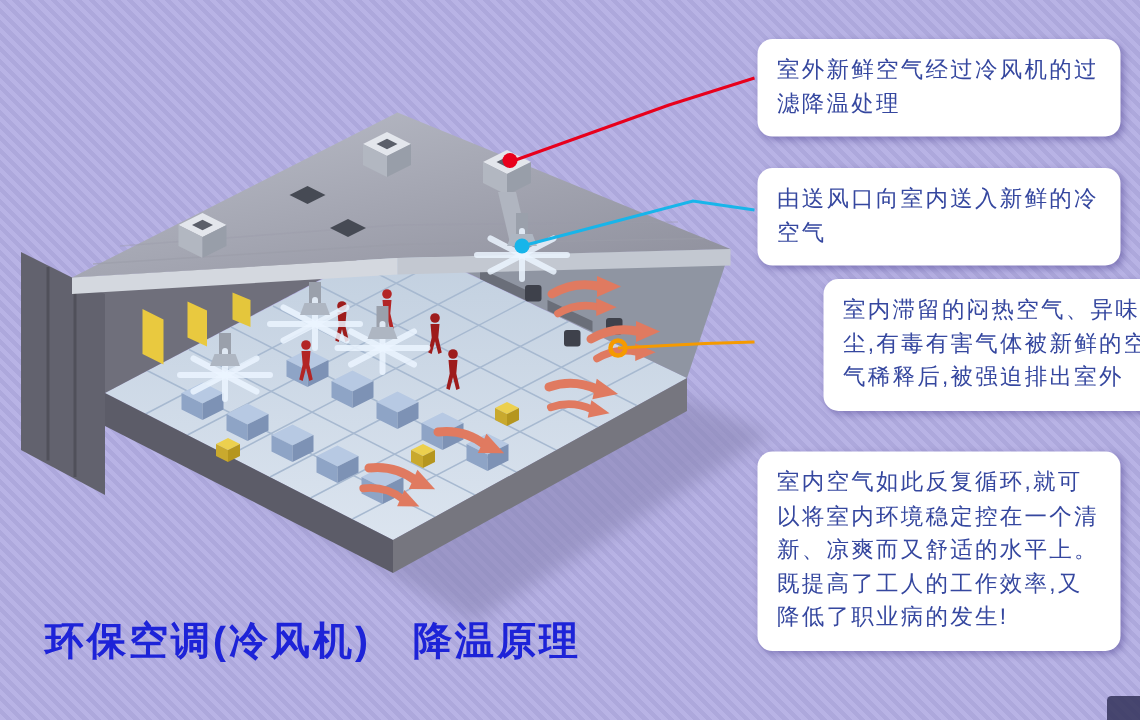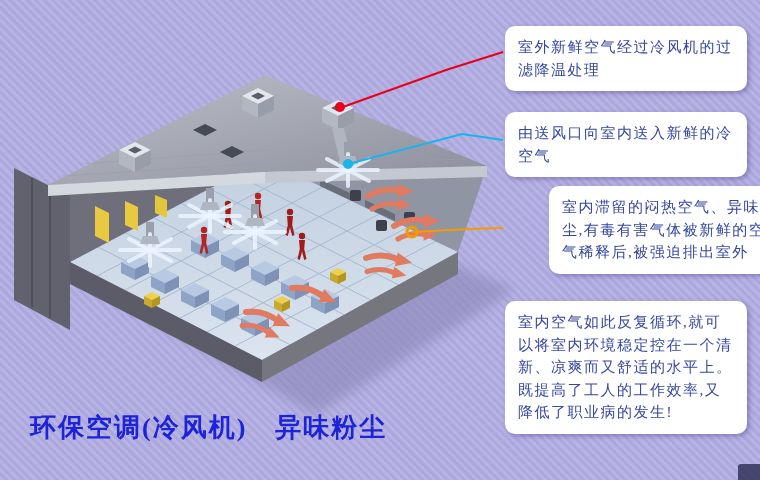--- a/index.html
+++ b/index.html
@@ -1,20 +1,19 @@
 <!DOCTYPE html>
 <html><head>
 <meta charset="utf-8">
 <style>
   html,body{margin:0;padding:0;}
   body{font-family:"Liberation Sans","DejaVu Sans",sans-serif;}
   .stage{
     position:relative;width:760px;height:480px;overflow:hidden;
     background:repeating-linear-gradient(45deg,#b8b3e5 0 3px,#ada8dc 3px 6px);
-    font-family:Liberation Serif, serif;
   }
   .scene-svg{position:absolute;left:0;top:0;}
   .callout{
     position:absolute;left:505px;width:242px;box-sizing:border-box;
     background:#ffffff;border-radius:10px;padding:10px 13px;
     color:#35479f;font-size:15px;line-height:1.5;letter-spacing:1.5px;
     box-shadow:2px 2px 5px rgba(70,60,140,.45);
   }
   #callout-1{top:26px;}
   #callout-2{top:112px;}
@@ -218,16 +217,16 @@
     </g>
   </svg>
 
   <div>
     <div class="callout" id="callout-1">室外新鲜空气经过冷风机的过滤降温处理</div>
     <div class="callout" id="callout-2">由送风口向室内送入新鲜的冷空气</div>
     <div class="callout" id="callout-3">室内滞留的闷热空气、异味粉尘,有毒有害气体被新鲜的空气稀释后,被强迫排出室外</div>
     <div class="callout" id="callout-4">室内空气如此反复循环,就可以将室内环境稳定控在一个清新、凉爽而又舒适的水平上。既提高了工人的工作效率,又降低了职业病的发生!</div>
   </div>
 
-  <div class="page-title">环保空调(冷风机)　异味粉尘</div>
+  <div class="page-title">环保空调(冷风机)　降温原理</div>
 
   <div class="corner-artifact"></div>
 </div>
 
 </body></html>

